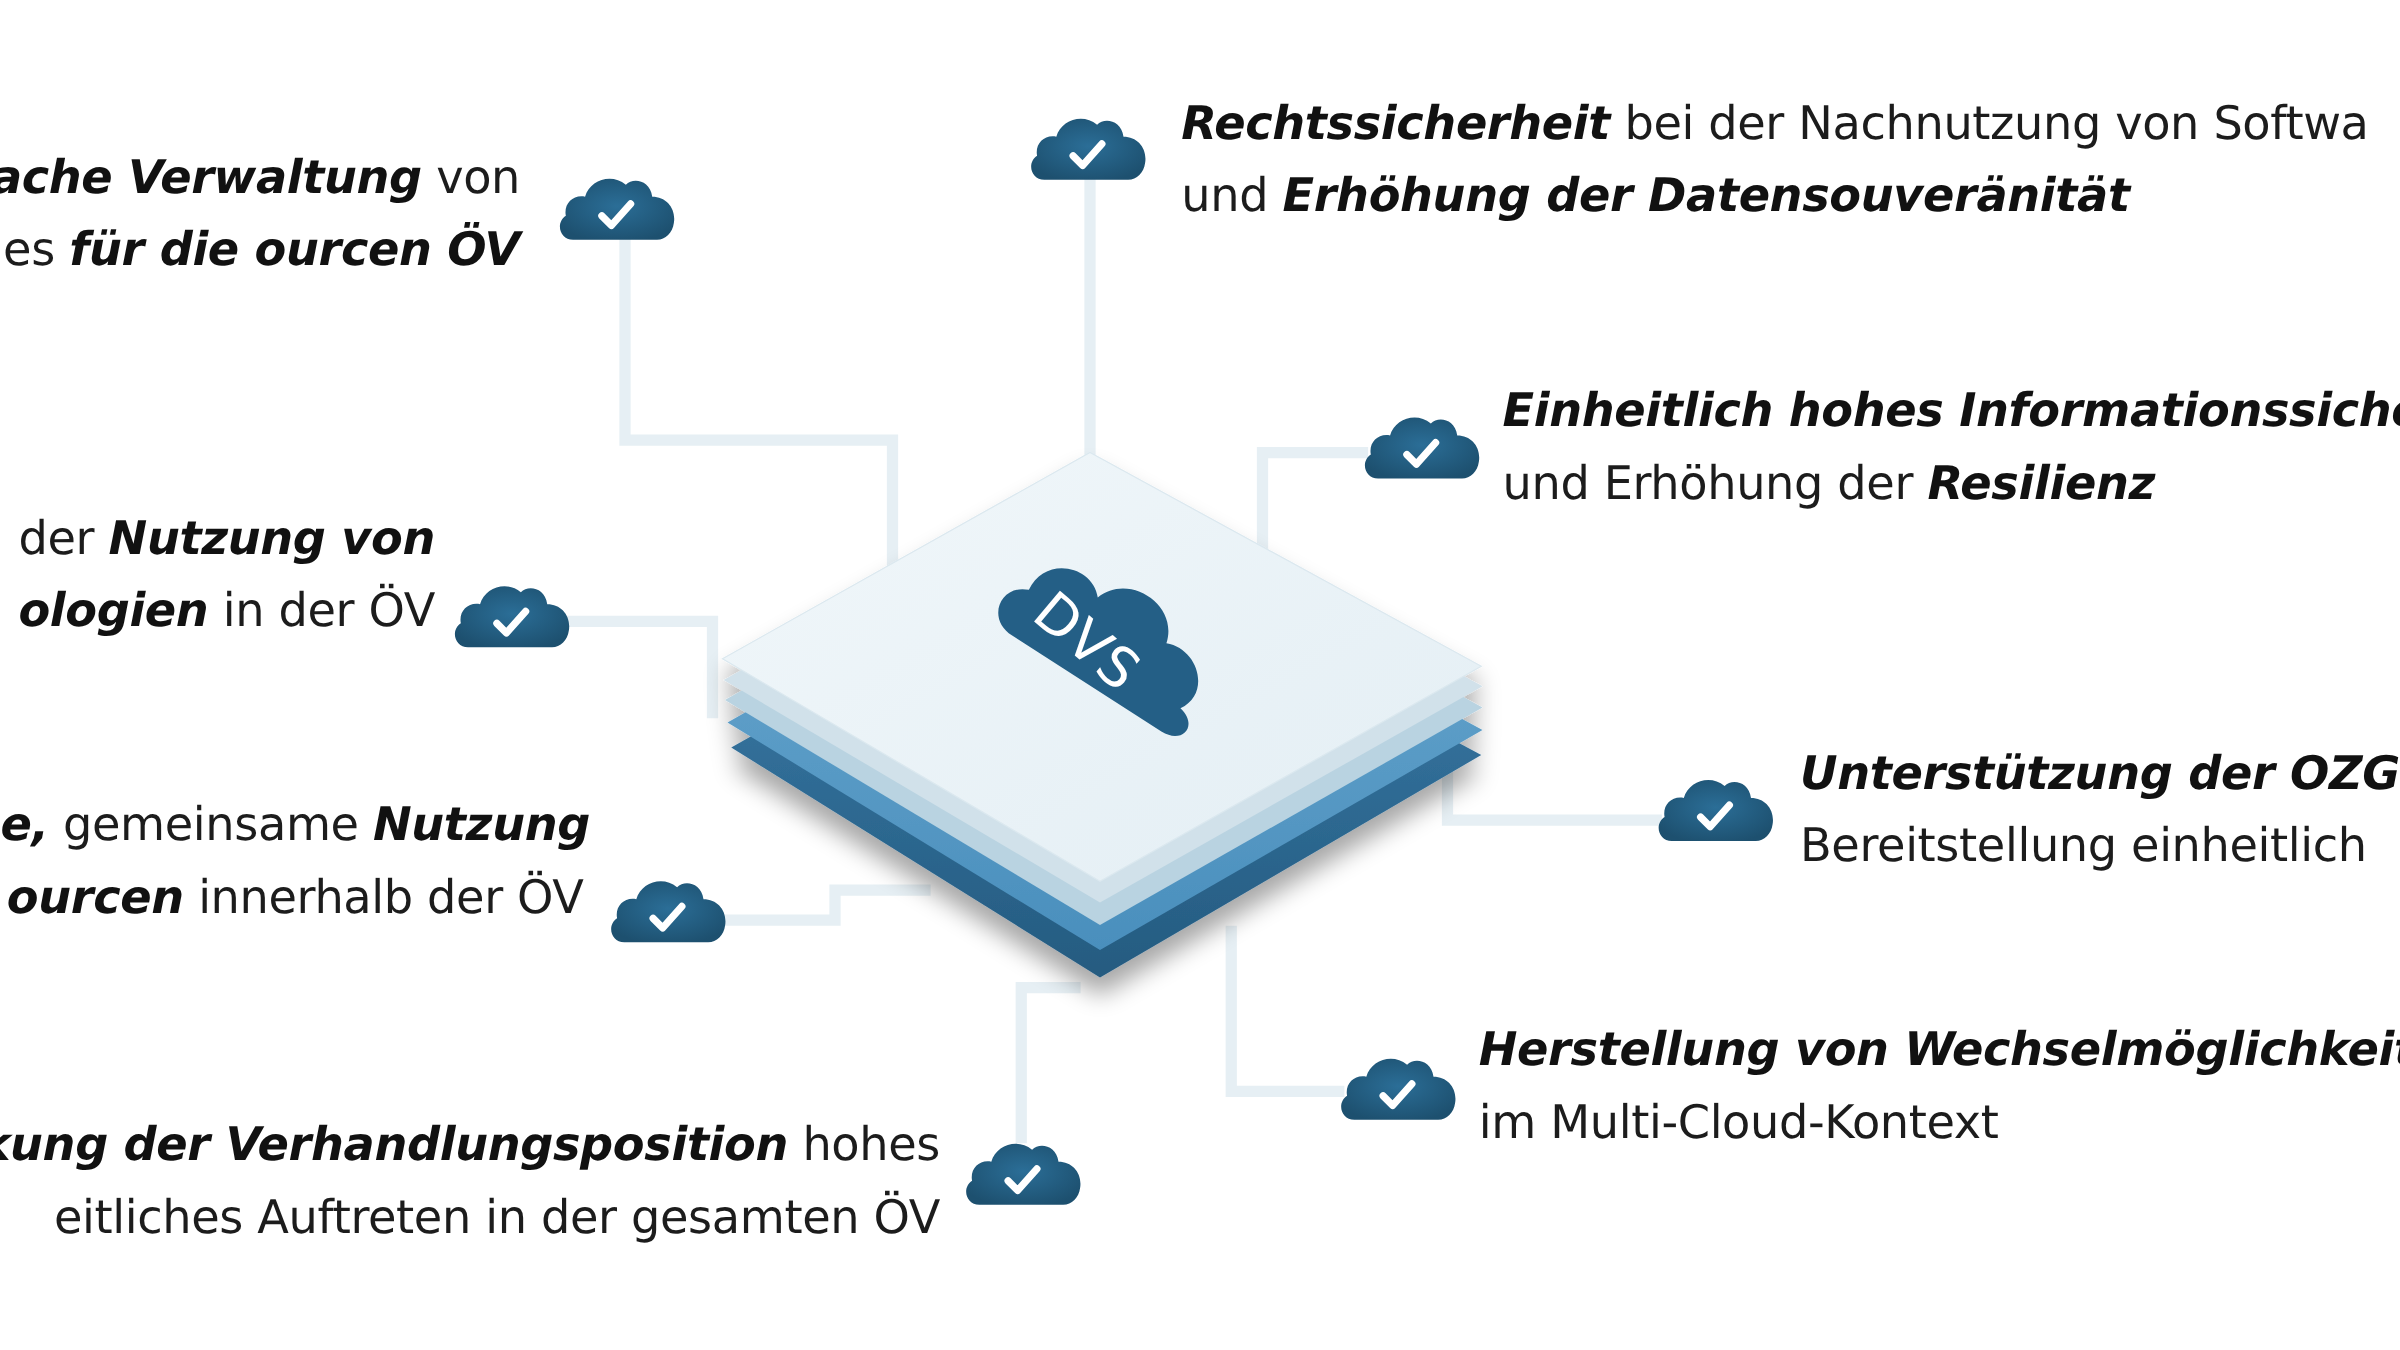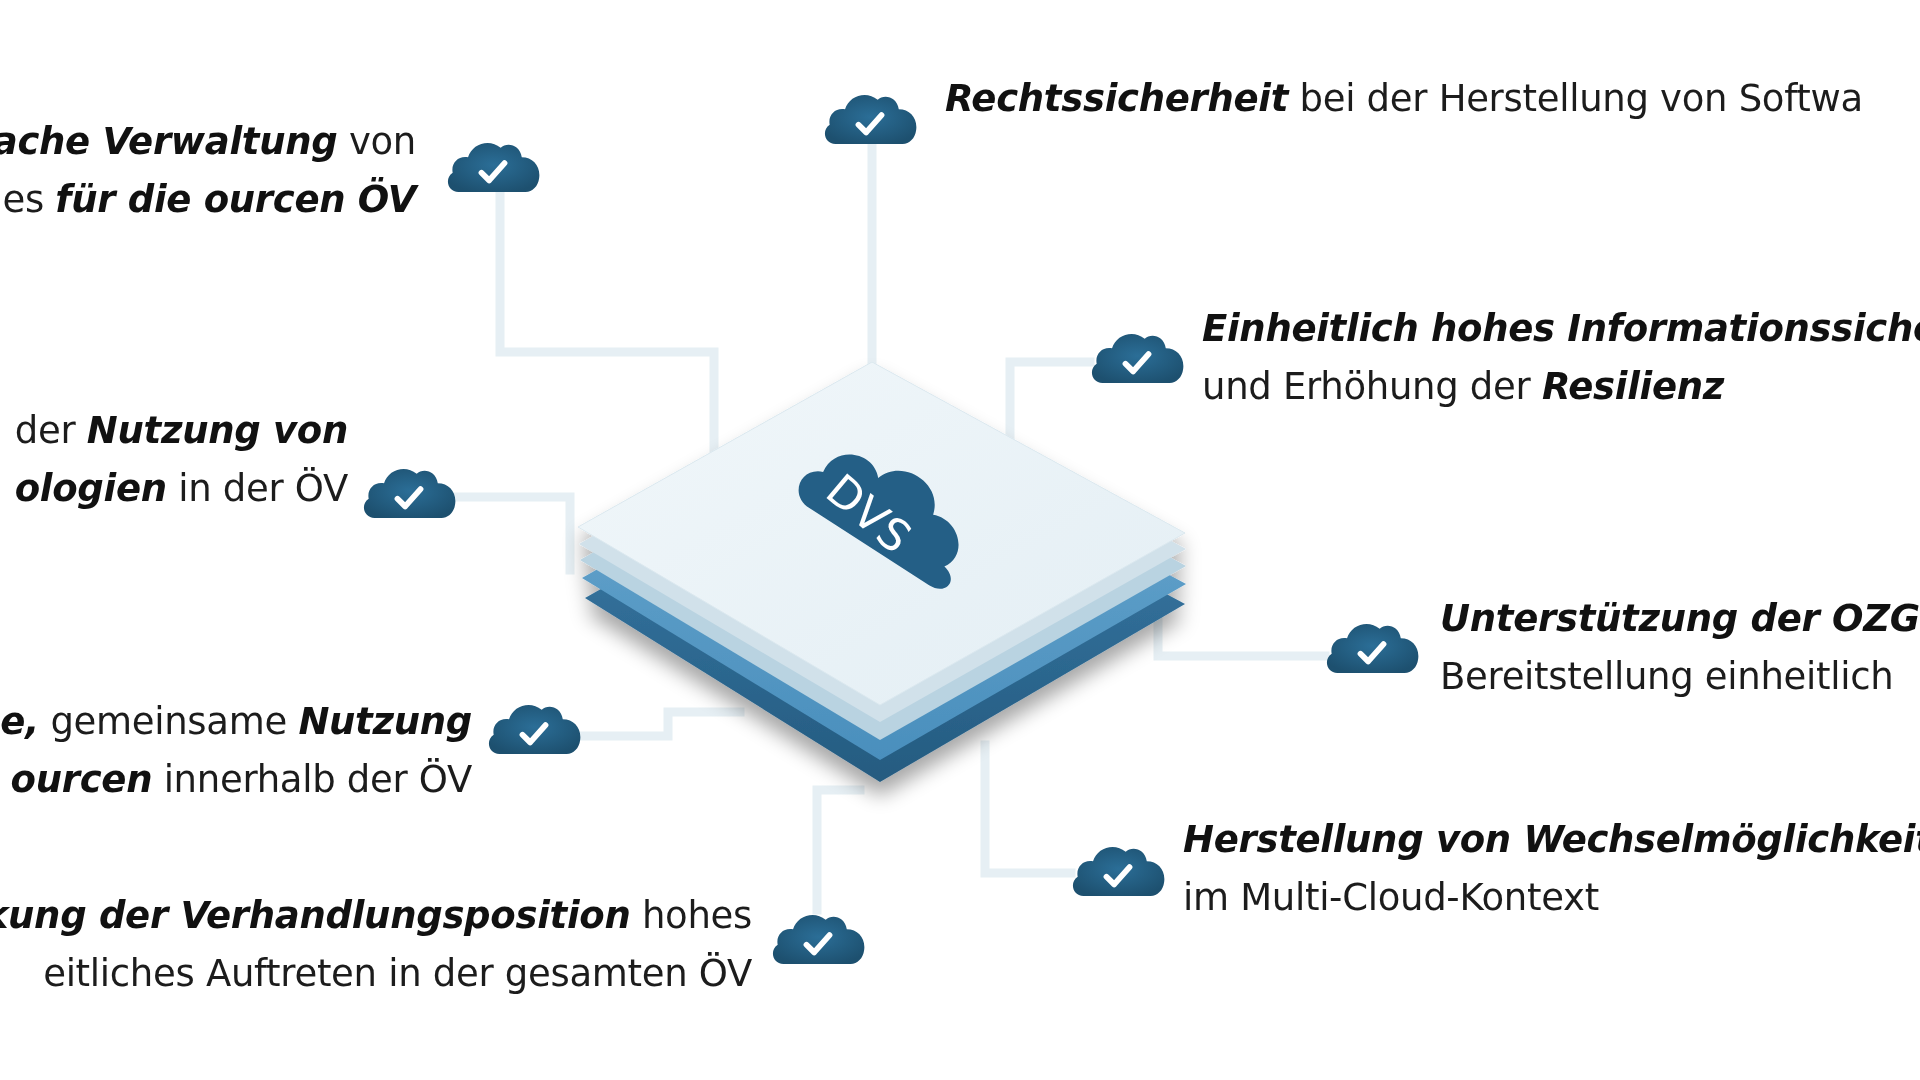--- a/index.html
+++ b/index.html
@@ -106,39 +106,40 @@
     <use href="#cloudCheck" x="1070" y="840" width="96" height="58"></use>
     <use href="#cloudCheck" x="770" y="908" width="96" height="58"></use>
   </svg>
 
   <div class="label right-align" style="right:1504px; top:113px;">
     <span class="line"><b>fache Verwaltung</b><span> von</span></span>
     <span class="line"><span>es </span><b>für die ourcen ÖV</b></span>
   </div>
 
   <div class="label" style="left:945px; top:70px;">
-    <span class="line"><b>Rechtssicherheit</b><span> bei der Herstellung von Softwa</span></span>
+    <span class="line"><b>Rechtssicherheit</b><span> bei der Nachnutzung von Softwa</span></span>
+    <span class="line"><span>und </span><b>Erhöhung der Datensouveränität</b></span>
   </div>
 
   <div class="label" style="left:1202px; top:300px;">
     <span class="line"><b>Einheitlich hohes Informationssiche</b></span>
     <span class="line"><span>und Erhöhung der </span><b>Resilienz</b></span>
   </div>
 
   <div class="label right-align" style="right:1572px; top:402px;">
     <span class="line"><span> der </span><b>Nutzung von</b></span>
     <span class="line"><b>ologien</b><span> in der ÖV</span></span>
   </div>
 
   <div class="label" style="left:1440px; top:590px;">
     <span class="line"><b>Unterstützung der OZG-</b></span>
     <span class="line"><span>Bereitstellung einheitlich</span></span>
   </div>
 
-  <div class="label right-align" style="right:1448px; top:693px;">
+  <div class="label right-align" style="right:1448px; top:631px;text-align:center;">
     <span class="line"><b>e,</b><span> gemeinsame </span><b>Nutzung</b></span>
     <span class="line"><b>ourcen</b><span> innerhalb der ÖV</span></span>
   </div>
 
   <div class="label" style="left:1183px; top:811px;">
     <span class="line"><b>Herstellung von Wechselmöglichkeit</b></span>
     <span class="line"><span>im Multi-Cloud-Kontext</span></span>
   </div>
 
   <div class="label right-align" style="right:1168px; top:887px;">

